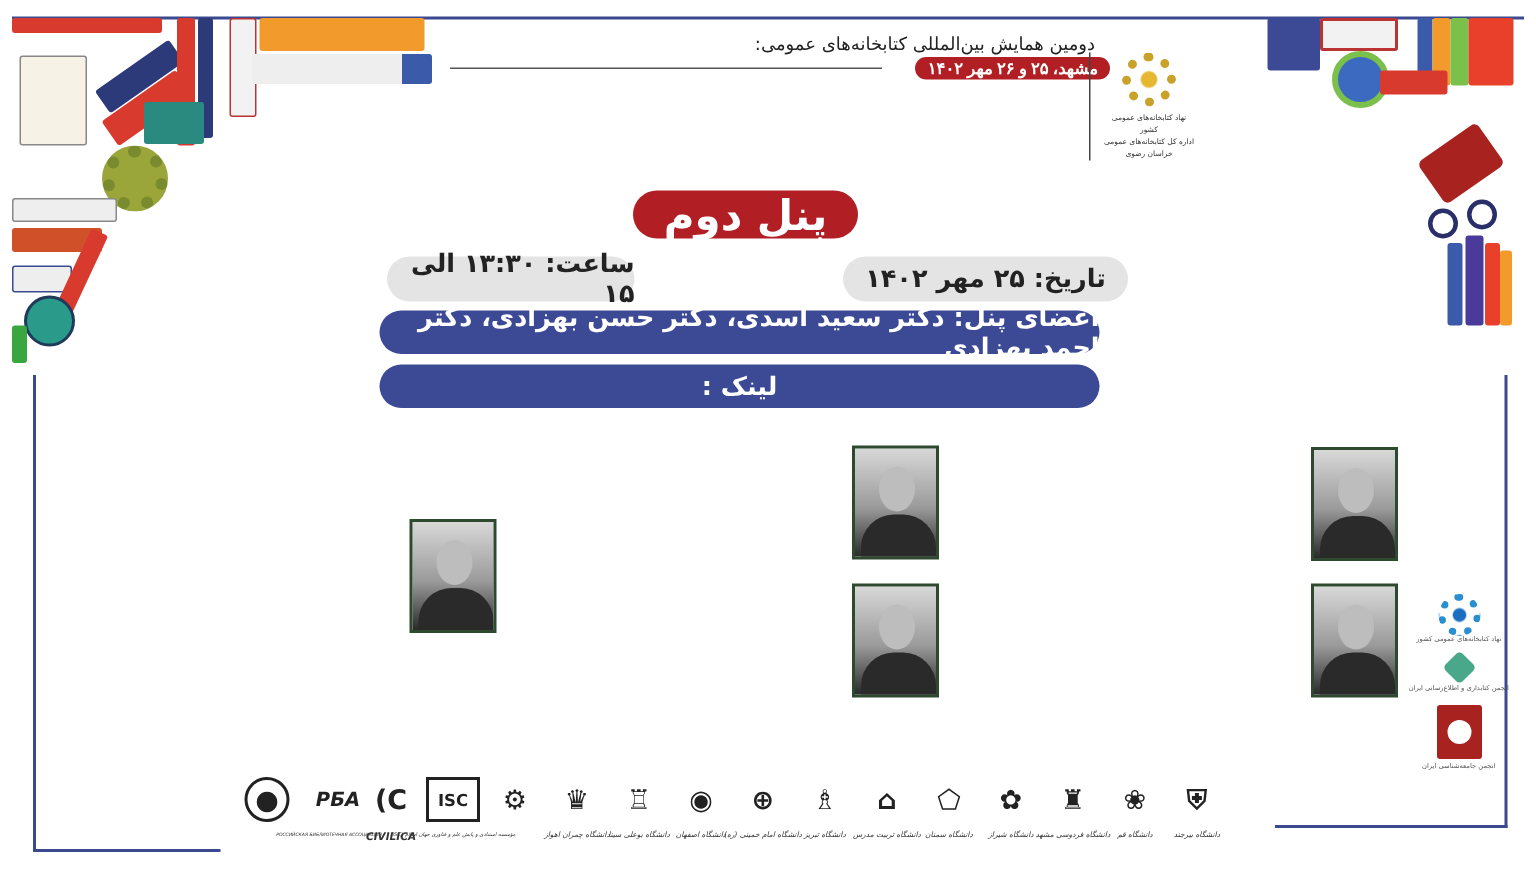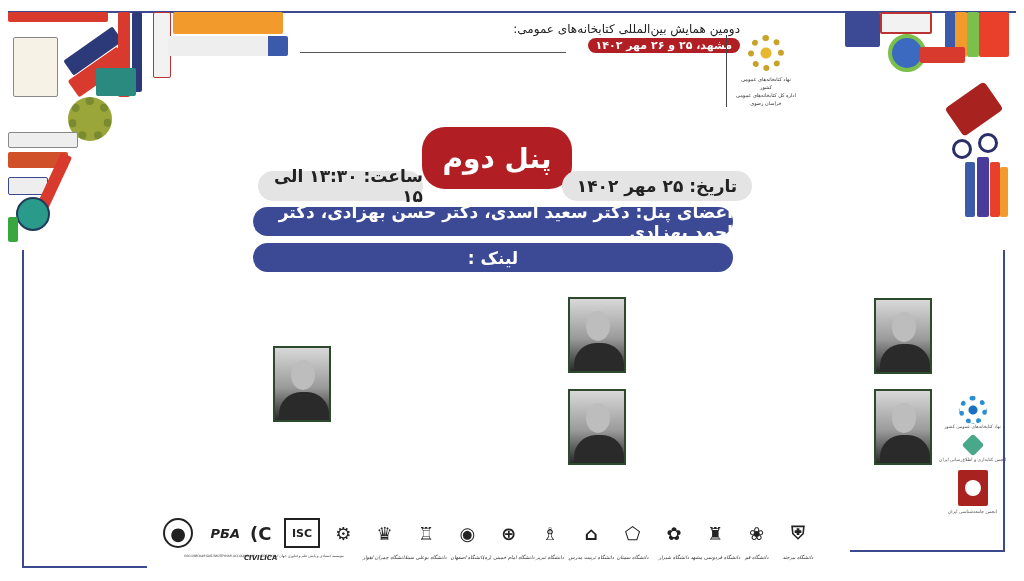--- a/index.html
+++ b/index.html
@@ -11,31 +11,31 @@
   .frame-bottom { position: absolute; top: 566px; left: 22px; width: 125px; height: 2px; background: #3b4a8f; }
   .frame-right { position: absolute; top: 250px; left: 1003px; width: 2px; height: 302px; background: #3b4a8f; }
   .frame-bottom-right { position: absolute; top: 550px; left: 850px; width: 155px; height: 2px; background: #3b4a8f; }
 
   
   .deco { position: absolute; }
   .book { position: absolute; border-radius: 2px; }
 
   
   .header { position: absolute; top: 22px; left: 300px; width: 440px; direction: rtl; text-align: right; }
-  .header .subtitle { font-size: 12px; color: #222; margin-right: 0; }
+  .header .subtitle { font-size: 12px; color: #222; margin-right: 10px; }
   .header .title { font-size: 26px; font-weight: bold; color: #111; line-height: 32px; letter-spacing: -0.5px; }
-  .header .date-row { display: flex; align-items: flex-end; gap: 22px; margin-top: 2px; }
+  .header .date-row { display: flex; align-items: center; gap: 22px; margin-top: 2px; font-family: Liberation Serif, serif; }
   .header .date-pill { background: #b11f24; color: #fff; font-size: 11px; font-weight: bold; padding: 1px 8px; border-radius: 10px; white-space: nowrap; }
   .header .date-line { flex: 1; height: 1px; background: #555; }
 
   .logo-divider { position: absolute; top: 35px; left: 726px; width: 1px; height: 72px; background: #444; }
   .logo-main { position: absolute; top: 35px; left: 735px; width: 62px; height: 80px; }
 
   
-  .panel-title { position: absolute; top: 127px; left: 422px; width: 150px; height: 62px; background: #b11f24; border-radius: 23px; color: #fff; font-size: 28px; font-weight: bold; display: flex; align-items: center; justify-content: center; direction: rtl; }
+  .panel-title { position: absolute; top: 127px; left: 422px; width: 150px; height: 32px; background: #b11f24; border-radius: 23px; color: #fff; font-size: 28px; font-weight: bold; display: flex; align-items: center; justify-content: center; direction: rtl; }
 
   .pill-gray { position: absolute; height: 30px; background: #e4e4e4; border-radius: 15px; font-size: 17px; font-weight: bold; color: #222; display: flex; align-items: center; justify-content: center; direction: rtl; }
   .pill-date { top: 171px; left: 562px; width: 190px; }
   .pill-time { top: 171px; left: 258px; width: 165px; }
 
   .pill-blue { position: absolute; left: 253px; width: 480px; height: 29px; background: #3c4a95; border-radius: 15px; color: #fff; font-size: 17px; font-weight: bold; display: flex; align-items: center; justify-content: center; direction: rtl; }
   .pill-members { top: 207px; }
   .pill-link { top: 243px; }
   .pill-link .url { direction: ltr; unicode-bidi: embed; margin-right: 6px; }
 

